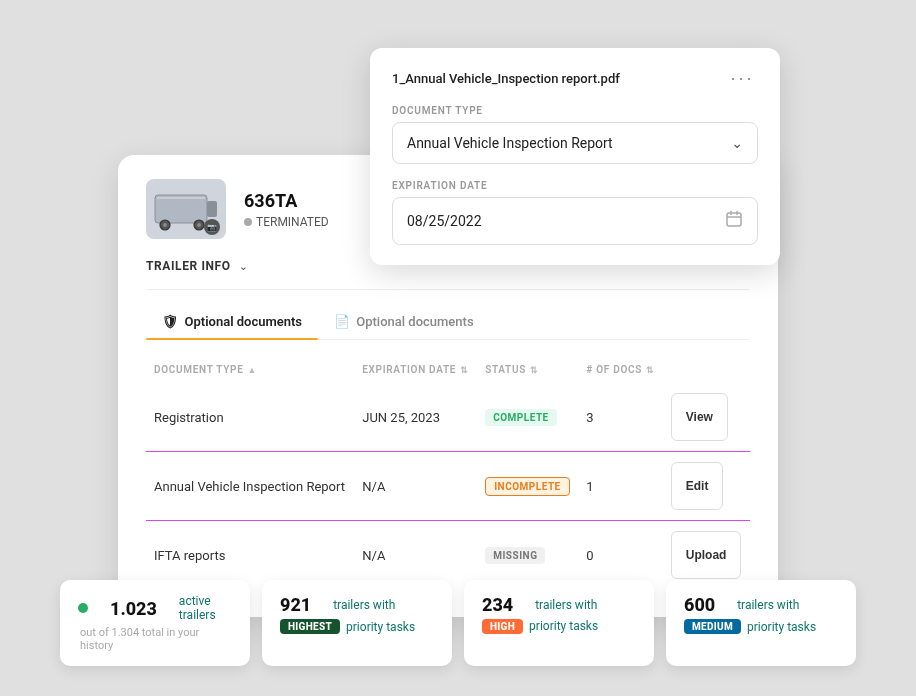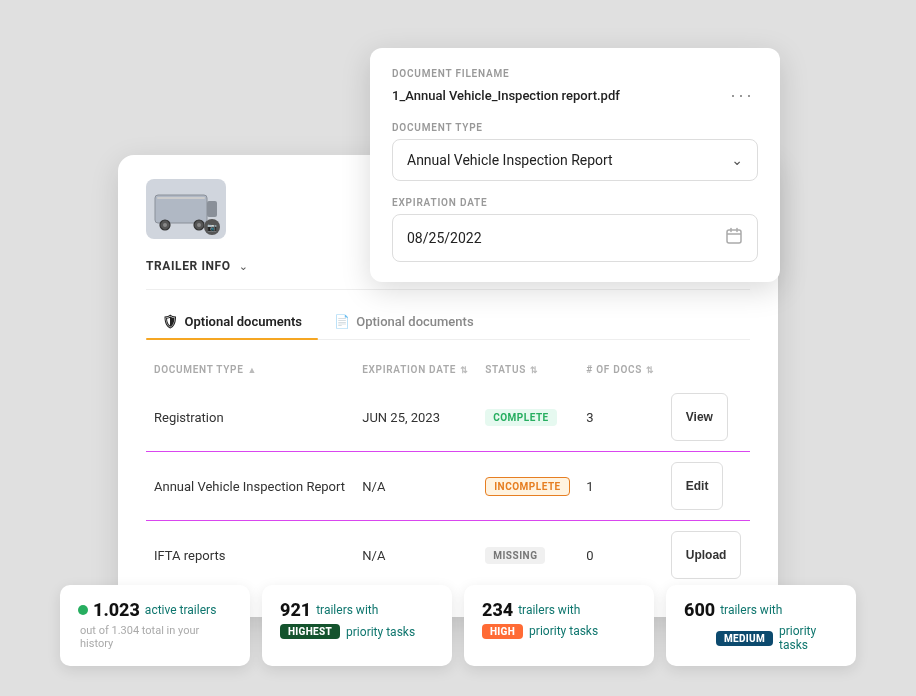--- a/index.html
+++ b/index.html
@@ -330,21 +330,21 @@
       background: #fff;
       border-radius: 10px;
       padding: 14px 18px;
       min-width: 190px;
       box-shadow: 0 4px 14px rgba(0,0,0,0.1);
     }
 
     .stat-main {
       display: flex;
       align-items: center;
-      gap: 5px;
+      gap: 22px;
       margin-bottom: 4px;
     }
 
     .stat-dot-green {
       width: 10px;
       height: 10px;
       border-radius: 50%;
       background: #27ae60;
       flex-shrink: 0;
     }
@@ -380,44 +380,42 @@
       background: #14532d;
       color: #fff;
     }
 
     .priority-high {
       background: #ff6b35;
       color: #fff;
     }
 
     .priority-medium {
-      background: #0c4a6e;
+      background: #0369a1;
       color: #fff;
-      margin-left: 32px;
     }
 
     .sort-arrow {
       font-size: 9px;
       color: #bbb;
       margin-left: 2px;
     }
 
     .th-row {
       display: flex;
       align-items: center;
       gap: 2px;
     }
   </style>
 </head>
 <body>
 
 <div class="page-wrapper">
 
   <div class="document-card">
-    <div class="doc-field-label">DOCUMENT FILENAME</div>
     <div class="doc-filename-row">
       <span class="doc-filename">1_Annual Vehicle_Inspection report.pdf</span>
       <button class="doc-more-btn">···</button>
     </div>
 
     <div class="doc-field-label">DOCUMENT TYPE</div>
     <div class="doc-type-select">
       <span class="doc-type-value">Annual Vehicle Inspection Report</span>
       <span class="chevron-icon">⌄</span>
     </div>
@@ -444,20 +442,27 @@
         <svg class="trailer-avatar-img" viewBox="0 0 70 45" fill="none">
           <rect x="4" y="8" width="52" height="28" rx="3" fill="#b0b8c4" stroke="#8a9099" stroke-width="1"></rect>
           <rect x="56" y="14" width="10" height="16" rx="2" fill="#8a9099"></rect>
           <circle cx="14" cy="38" r="5" fill="#555" stroke="#333" stroke-width="1.2"></circle>
           <circle cx="14" cy="38" r="2" fill="#888"></circle>
           <circle cx="48" cy="38" r="5" fill="#555" stroke="#333" stroke-width="1.2"></circle>
           <circle cx="48" cy="38" r="2" fill="#888"></circle>
           <rect x="6" y="10" width="48" height="2" fill="#ccc" rx="1"></rect>
         </svg>
         <div class="camera-icon-sm">📷</div>
+      </div>
+      <div class="trailer-info-text">
+        <span class="trailer-id">636TA</span>
+        <span class="trailer-status-badge">
+          <span class="status-dot"></span>
+          <span>TERMINATED</span>
+        </span>
       </div>
     </div>
 
     <div class="trailer-info-bar">
       <span class="trailer-info-label">TRAILER INFO</span>
       <span class="chevron-sm">⌄</span>
     </div>
 
     <div class="tabs-row">
       <div class="tab-item active">

